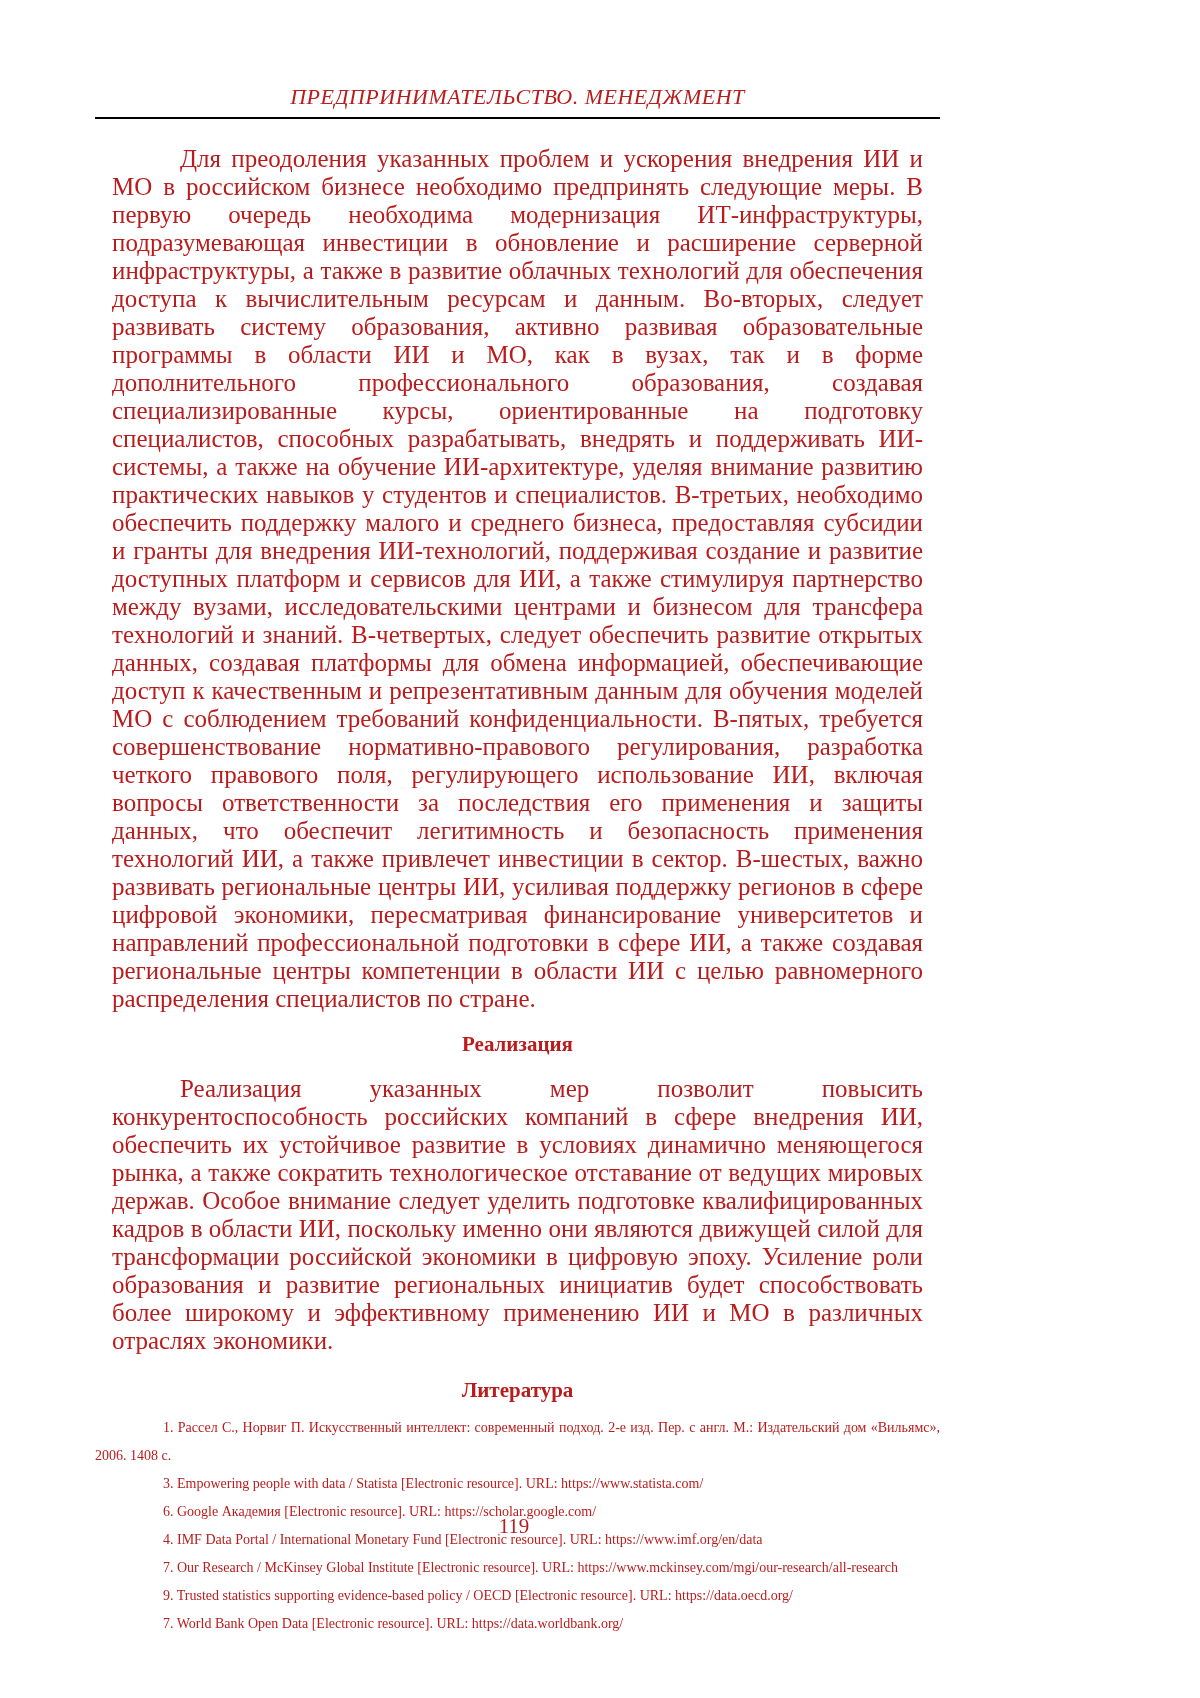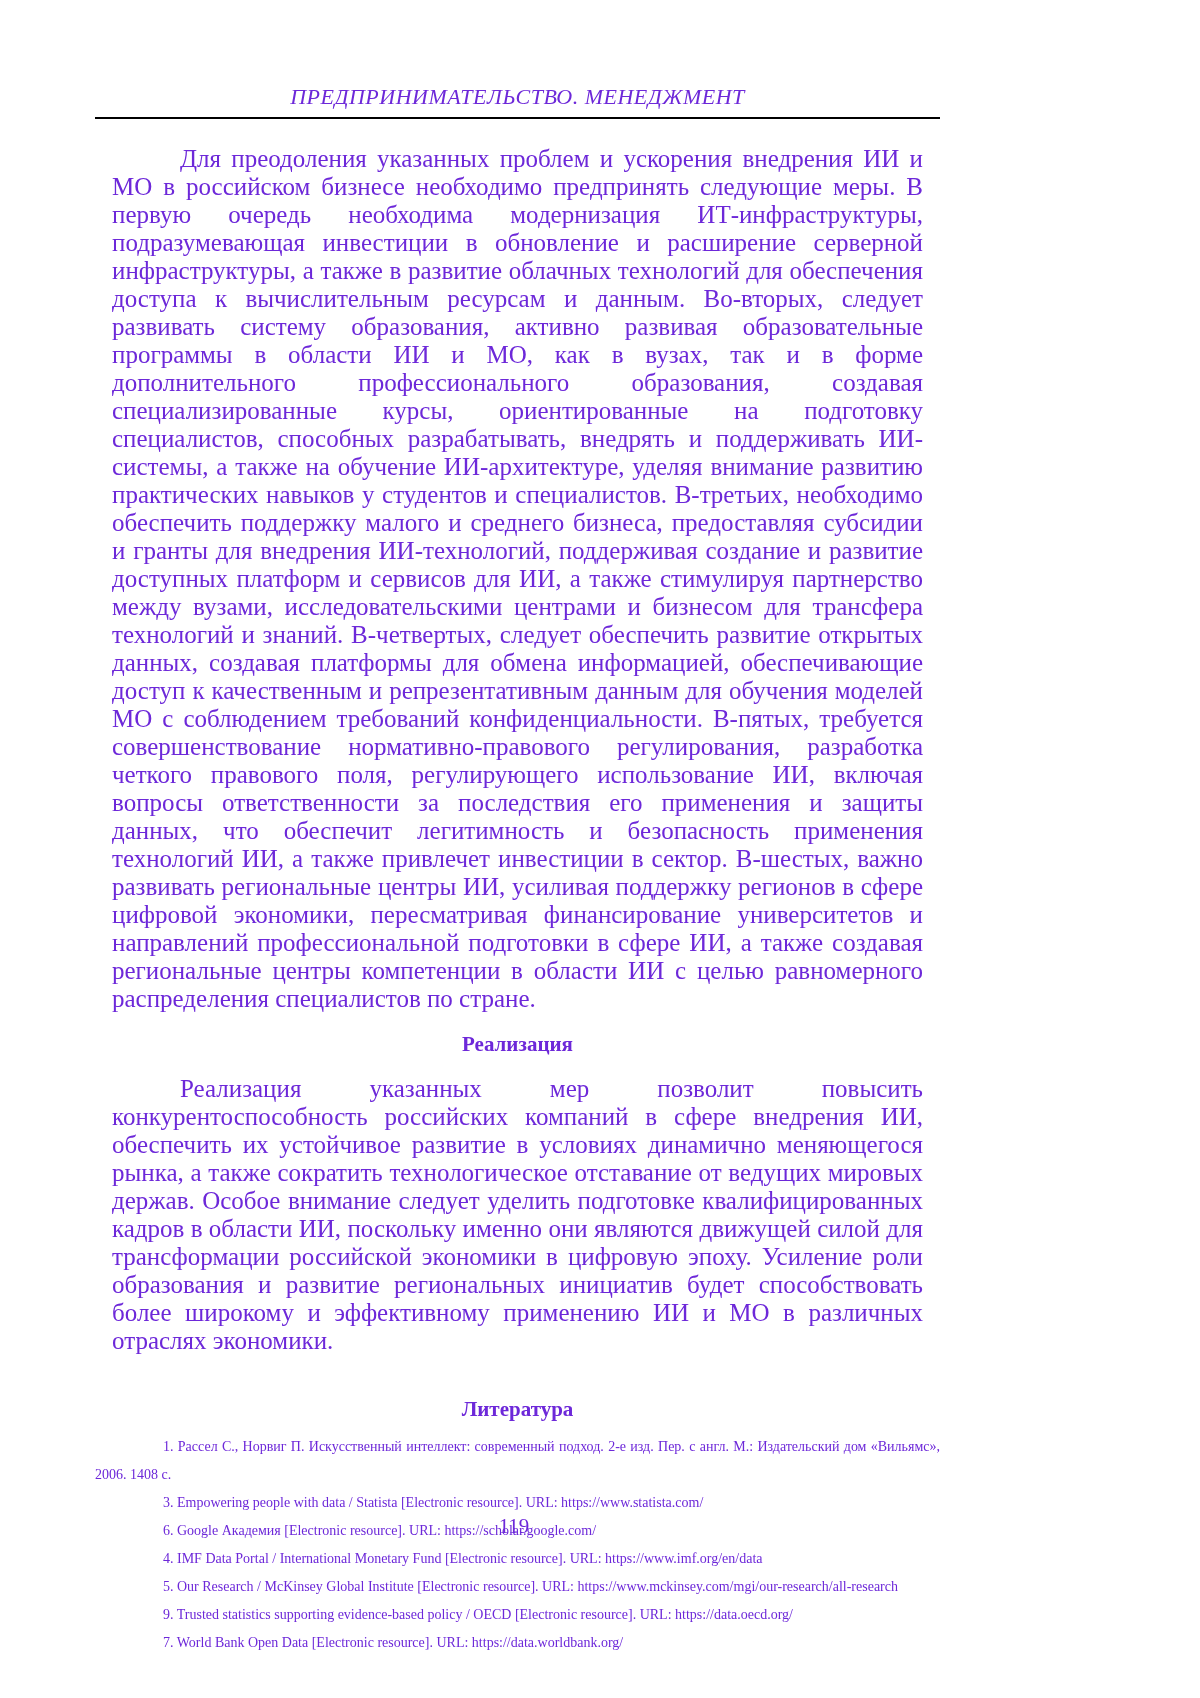--- a/index.html
+++ b/index.html
@@ -1,21 +1,21 @@
 <!DOCTYPE html>
 <html lang="ru"><head>
 <meta charset="utf-8">
 <style>
   html, body { margin: 0; padding: 0; background: #ffffff; }
   .page {
     position: relative;
     width: 1028px;
     height: 1698px;
     background: #ffffff;
-    color: #6d28d9;
+    color: #b91c1c;
     font-family: "Liberation Serif", "DejaVu Serif", serif;
     overflow: hidden;
   }
   .content {
     padding: 82px 88px 0 95px;
   }
   .running-header {
     text-align: center;
     font-style: italic;
     font-size: 22px;
@@ -35,21 +35,21 @@
   }
   .first-par { margin-top: 26px; }
   .center-heading {
     margin: 0;
     text-align: center;
     font-weight: bold;
     font-size: 21px;
     line-height: 28px;
   }
   .literature-heading {
-    margin-top: 40px;
+    margin-top: 21px;
     margin-bottom: 10px;
   }
   .ref {
     margin: 0;
     text-align: justify;
     text-indent: 68px;
     font-size: 14px;
     line-height: 28px;
     overflow-wrap: break-word;
   }
@@ -79,21 +79,21 @@
 
     <p class="body-par">Реализация указанных мер позволит повысить конкурентоспособность российских компаний в сфере внедрения ИИ, обеспечить их устойчивое развитие в условиях динамично меняющегося рынка, а также сократить технологическое отставание от ведущих мировых держав. Особое внимание следует уделить подготовке квалифицированных кадров в области ИИ, поскольку именно они являются движущей силой для трансформации российской экономики в цифровую эпоху. Усиление роли образования и развитие региональных инициатив будет способствовать более широкому и эффективному применению ИИ и МО в различных отраслях экономики.</p>
 
     <h3 class="center-heading literature-heading">Литература</h3>
 
     <div>
       <p class="ref">1. Рассел С., Норвиг П. Искусственный интеллект: современный подход. 2-е изд. Пер. с англ. М.: Издательский дом «Вильямс», 2006. 1408 с.</p>
       <p class="ref">3. Empowering people with data / Statista [Electronic resource]. URL: https://www.statista.com/</p>
       <p class="ref">6. Google Академия [Electronic resource]. URL: https://scholar.google.com/</p>
       <p class="ref">4. IMF Data Portal / International Monetary Fund [Electronic resource]. URL: https://www.imf.org/en/data</p>
-      <p class="ref">5. Our Research / McKinsey Global Institute [Electronic resource]. URL: https://www.mckinsey.com/mgi/our-research/all-research</p>
+      <p class="ref">7. Our Research / McKinsey Global Institute [Electronic resource]. URL: https://www.mckinsey.com/mgi/our-research/all-research</p>
       <p class="ref">9. Trusted statistics supporting evidence-based policy / OECD [Electronic resource]. URL: https://data.oecd.org/</p>
       <p class="ref">7. World Bank Open Data [Electronic resource]. URL: https://data.worldbank.org/</p>
     </div>
 
   </div>
 
   <div class="page-number">119</div>
 </div>
 
 </body></html>

